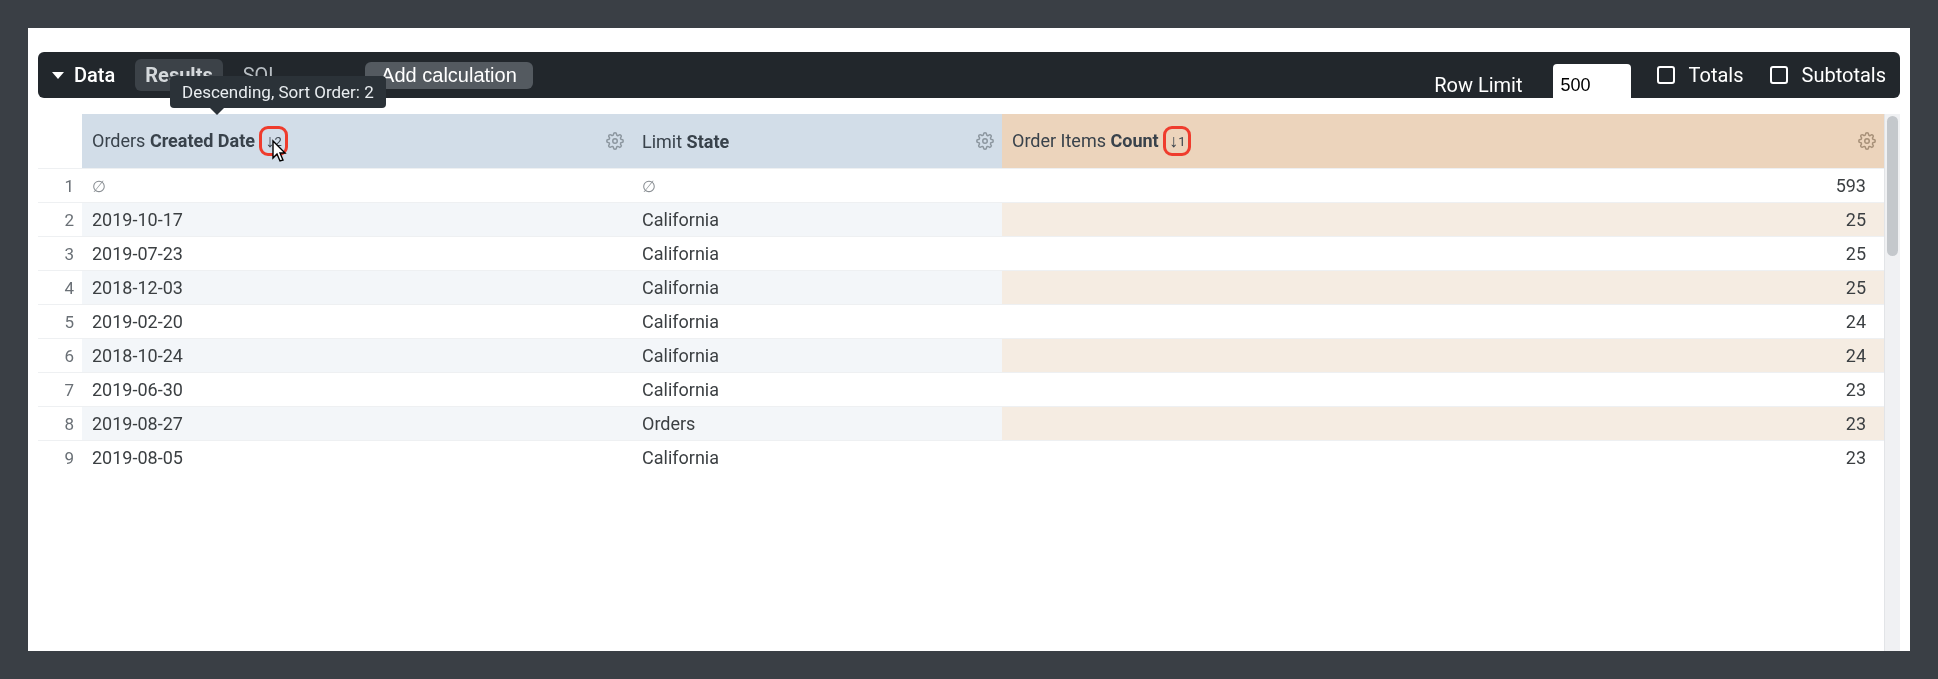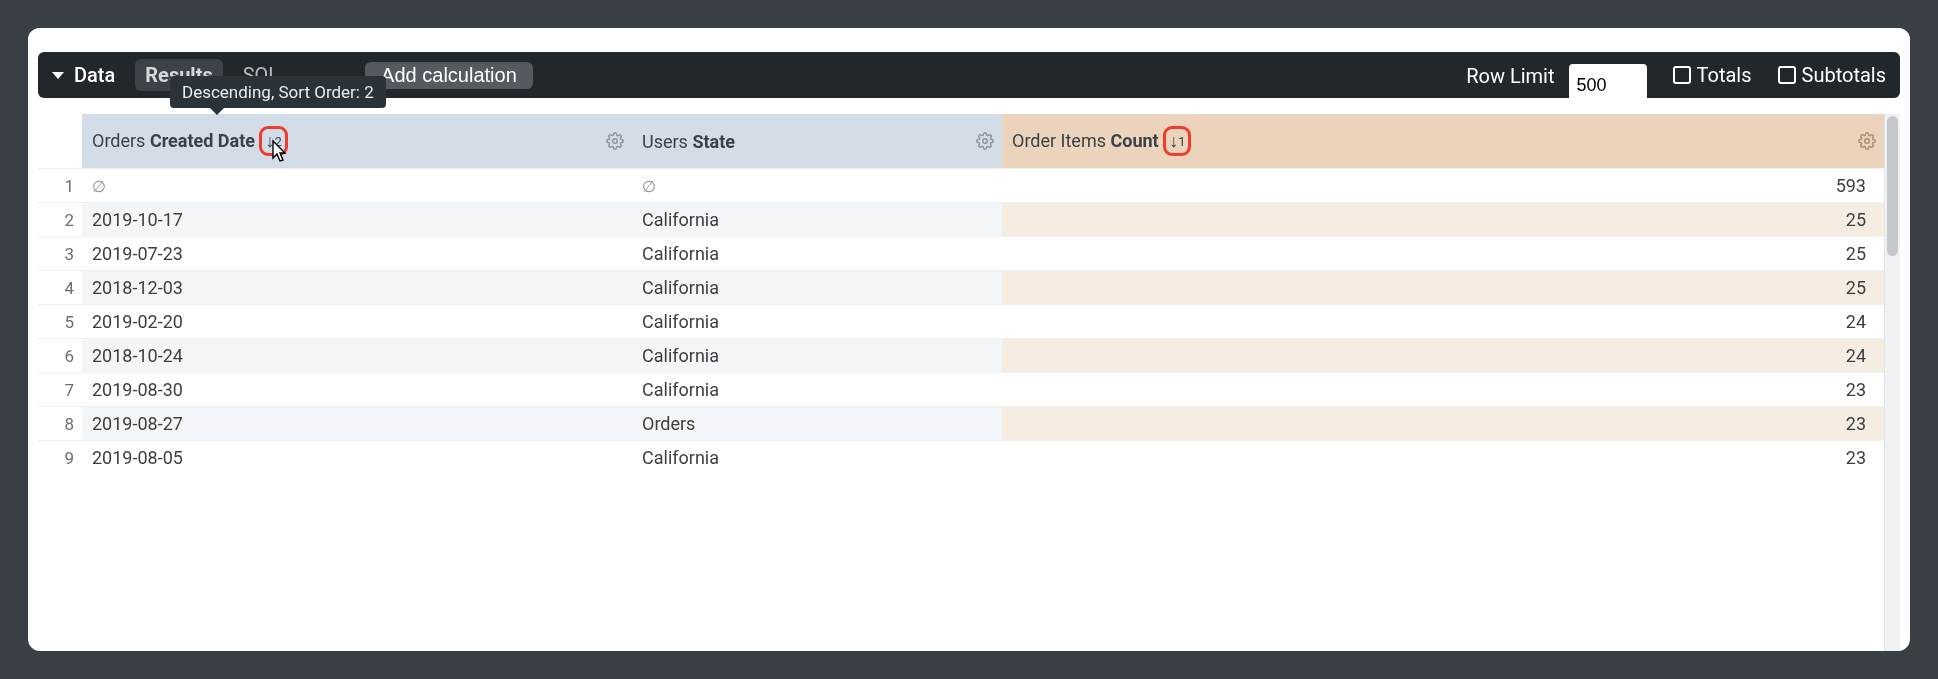--- a/index.html
+++ b/index.html
@@ -8,39 +8,39 @@
     background: #3a3f45;
     font-family: -apple-system, BlinkMacSystemFont, "Segoe UI", Roboto, Helvetica, Arial, sans-serif;
     font-size: 18px;
     padding: 28px;
     color: #2c3033;
   }
   .panel {
     background: #ffffff;
     width: 100%;
     height: 100%;
-    border-radius: 12px;
+    border-radius: 0;
     display: flex;
     flex-direction: column;
     overflow: hidden;
   }
   .top-gap { height: 24px; background: #ffffff; }
   .toolbar {
     background: #22272c;
     color: #fff;
     height: 46px;
     display: flex;
     align-items: center;
     padding: 0 14px;
     margin: 0 10px;
     border-radius: 6px;
     gap: 8px;
   }
   .toolbar-left { display: flex; align-items: center; gap: 10px; }
-  .toolbar-section { display: flex; gap: 8px; margin-top: 20px; }
+  .toolbar-section { display: flex; align-items: center; gap: 24px; margin-top: 20px; }
   .caret-down {
     width: 0; height: 0;
     border-left: 6px solid transparent;
     border-right: 6px solid transparent;
     border-top: 7px solid #fff;
   }
   .toolbar-data-label {
     font-size: 20px;
     font-weight: 500;
     color: #fff;
@@ -73,21 +73,21 @@
   .row-limit-input {
     width: 78px;
     height: 42px;
     border: none;
     border-radius: 4px;
     font-size: 18px;
     padding: 2px 8px;
     background: #fff;
     color: #000;
   }
-  .chk-group { display: flex; align-items: center; gap: 6px; margin-left: 18px; }
+  .chk-group { display: flex; align-items: center; gap: 14px; margin-left: 18px; }
   .chk {
     width: 18px; height: 18px;
     border: 2px solid #fff;
     border-radius: 3px;
     display: inline-block;
   }
   .chk-label { font-size: 20px; color: #fff; }
 
   .table-wrap {
     margin: 16px 10px 0 10px;
@@ -253,21 +253,21 @@
               <span class="sort-num">2</span>
             </span>
             <span class="gear">
               <svg viewBox="0 0 24 24" fill="none" stroke="#5e6870" stroke-width="2">
                     <circle cx="12" cy="12" r="3"></circle>
                     <path d="M19.4 15a1.7 1.7 0 0 0 .34 1.87l.06.06a2 2 0 1 1-2.83 2.83l-.06-.06a1.7 1.7 0 0 0-1.87-.34 1.7 1.7 0 0 0-1.03 1.56V21a2 2 0 0 1-4 0v-.09a1.7 1.7 0 0 0-1.11-1.56 1.7 1.7 0 0 0-1.87.34l-.06.06a2 2 0 1 1-2.83-2.83l.06-.06a1.7 1.7 0 0 0 .34-1.87 1.7 1.7 0 0 0-1.56-1.03H3a2 2 0 0 1 0-4h.09a1.7 1.7 0 0 0 1.56-1.11 1.7 1.7 0 0 0-.34-1.87l-.06-.06a2 2 0 1 1 2.83-2.83l.06.06a1.7 1.7 0 0 0 1.87.34H9a1.7 1.7 0 0 0 1.03-1.56V3a2 2 0 0 1 4 0v.09a1.7 1.7 0 0 0 1.03 1.56 1.7 1.7 0 0 0 1.87-.34l.06-.06a2 2 0 1 1 2.83 2.83l-.06.06a1.7 1.7 0 0 0-.34 1.87V9a1.7 1.7 0 0 0 1.56 1.03H21a2 2 0 0 1 0 4h-.09a1.7 1.7 0 0 0-1.56 1.03z"></path>
                   </svg>
             </span>
           </th>
           <th class="dim">
-            <span>Users </span><span class="strong">State</span>
+            <span>Limit </span><span class="strong">State</span>
             <span class="gear">
               <svg viewBox="0 0 24 24" fill="none" stroke="#5e6870" stroke-width="2">
                     <circle cx="12" cy="12" r="3"></circle>
                     <path d="M19.4 15a1.7 1.7 0 0 0 .34 1.87l.06.06a2 2 0 1 1-2.83 2.83l-.06-.06a1.7 1.7 0 0 0-1.87-.34 1.7 1.7 0 0 0-1.03 1.56V21a2 2 0 0 1-4 0v-.09a1.7 1.7 0 0 0-1.11-1.56 1.7 1.7 0 0 0-1.87.34l-.06.06a2 2 0 1 1-2.83-2.83l.06-.06a1.7 1.7 0 0 0 .34-1.87 1.7 1.7 0 0 0-1.56-1.03H3a2 2 0 0 1 0-4h.09a1.7 1.7 0 0 0 1.56-1.11 1.7 1.7 0 0 0-.34-1.87l-.06-.06a2 2 0 1 1 2.83-2.83l.06.06a1.7 1.7 0 0 0 1.87.34H9a1.7 1.7 0 0 0 1.03-1.56V3a2 2 0 0 1 4 0v.09a1.7 1.7 0 0 0 1.03 1.56 1.7 1.7 0 0 0 1.87-.34l.06-.06a2 2 0 1 1 2.83 2.83l-.06.06a1.7 1.7 0 0 0-.34 1.87V9a1.7 1.7 0 0 0 1.56 1.03H21a2 2 0 0 1 0 4h-.09a1.7 1.7 0 0 0-1.56 1.03z"></path>
                   </svg>
             </span>
           </th>
           <th class="meas">
             <span>Order Items </span><span class="strong">Count</span>
             <span class="sort-highlight">
@@ -315,21 +315,21 @@
               <td class="meascell meas">24</td>
             </tr>
             <tr class="alt">
               <td class="rn">6</td>
               <td class="dimcell">2018-10-24</td>
               <td class="dimcell">California</td>
               <td class="meascell meas">24</td>
             </tr>
             <tr>
               <td class="rn">7</td>
-              <td class="dimcell">2019-08-30</td>
+              <td class="dimcell">2019-06-30</td>
               <td class="dimcell">California</td>
               <td class="meascell meas">23</td>
             </tr>
             <tr class="alt">
               <td class="rn">8</td>
               <td class="dimcell">2019-08-27</td>
               <td class="dimcell">Orders</td>
               <td class="meascell meas">23</td>
             </tr>
             <tr>

